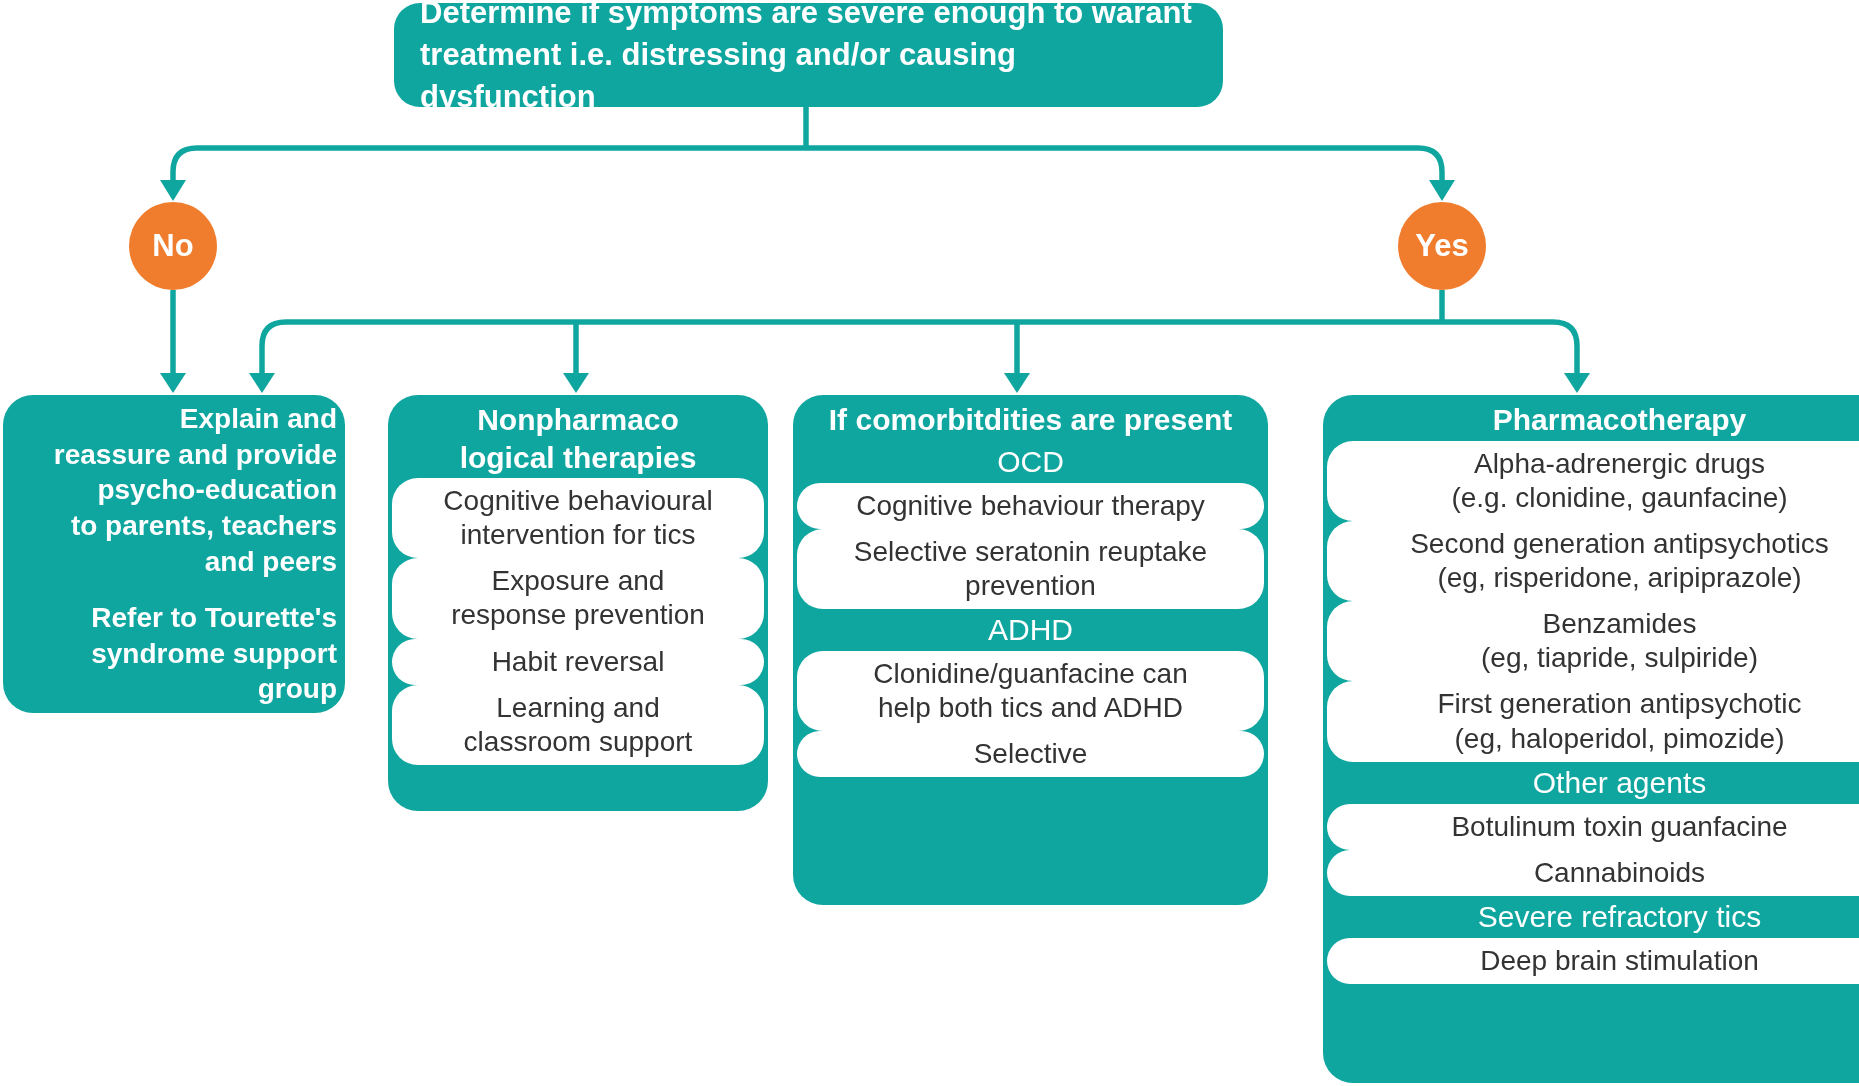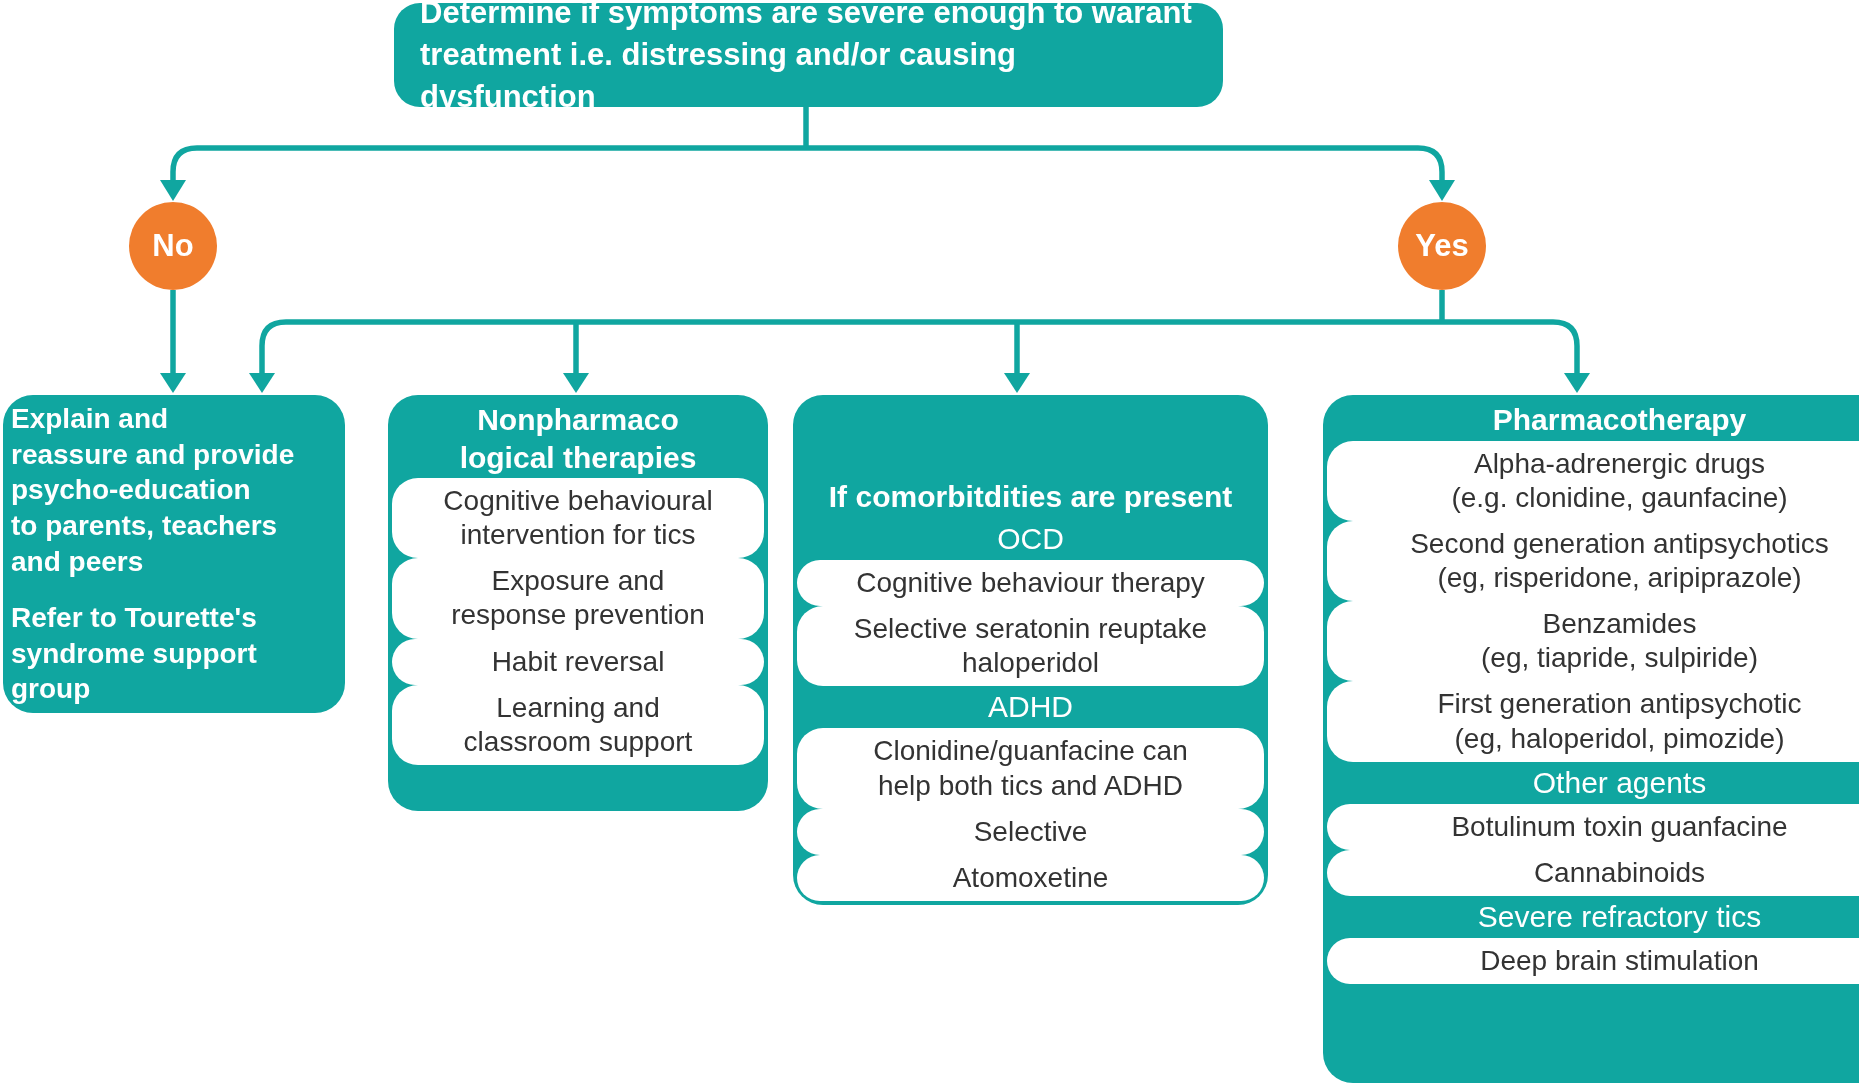--- a/index.html
+++ b/index.html
@@ -62,21 +62,21 @@
     padding:4px;
     overflow:hidden;
   }
   .box-explain{
     left:3px;top:395px;width:342px;height:318px;
     justify-content:center;
     gap:20px;
     padding:10px 8px;
   }
   .box-nonpharm{left:388px;top:395px;width:380px;height:416px;}
-  .box-comorbid{left:793px;top:395px;width:475px;height:510px;justify-content:flex-end;}
+  .box-comorbid{left:793px;top:395px;width:475px;height:510px;}
   .box-pharma{left:1323px;top:395px;width:593px;height:688px;}
   .box-title{
     color:var(--white);
     font-size:30px;font-weight:bold;line-height:1.25;
     text-align:center;
     white-space:pre-line;
     padding:2px 0;
     flex:0 0 auto;
   }
   .section-heading{
@@ -93,21 +93,21 @@
     font-size:28px;line-height:1.22;
     text-align:center;
     white-space:pre-line;
     display:flex;align-items:center;justify-content:center;
     padding:6px 12px;
     flex:0 0 auto;
   }
   .explain-paragraph{
     color:var(--white);
     font-size:28px;font-weight:bold;line-height:1.28;
-    text-align:left;
+    text-align:right;
     white-space:pre-line;
   }
 </style>
 </head>
 <body>
 
 <div class="canvas">
 
   <svg class="connectors" viewBox="0 0 1859 1086">
 
@@ -162,26 +162,25 @@
     <div class="pill">Habit reversal</div>
     <div class="pill">Learning and
 classroom support</div>
   </div>
 
   <div class="node branch-box box-comorbid">
     <div class="box-title">If comorbitdities are present</div>
     <div class="section-heading">OCD</div>
     <div class="pill">Cognitive behaviour therapy</div>
     <div class="pill">Selective seratonin reuptake
-haloperidol</div>
+prevention</div>
     <div class="section-heading">ADHD</div>
     <div class="pill">Clonidine/guanfacine can
 help both tics and ADHD</div>
     <div class="pill">Selective</div>
-    <div class="pill">Atomoxetine</div>
   </div>
 
   <div class="node branch-box box-pharma">
     <div class="box-title">Pharmacotherapy</div>
     <div class="pill">Alpha-adrenergic drugs
 (e.g. clonidine, gaunfacine)</div>
     <div class="pill">Second generation antipsychotics
 (eg, risperidone, aripiprazole)</div>
     <div class="pill">Benzamides
 (eg, tiapride, sulpiride)</div>

